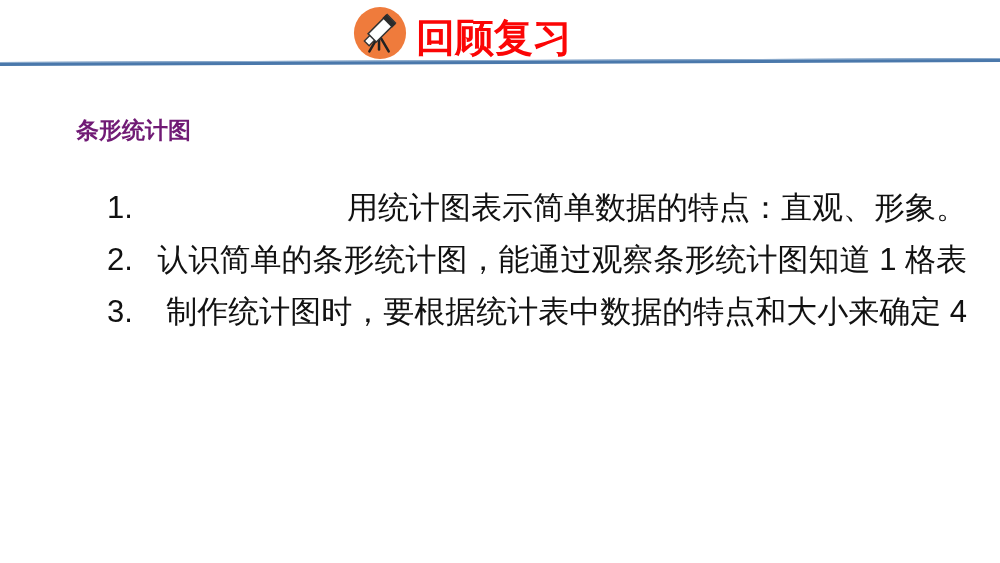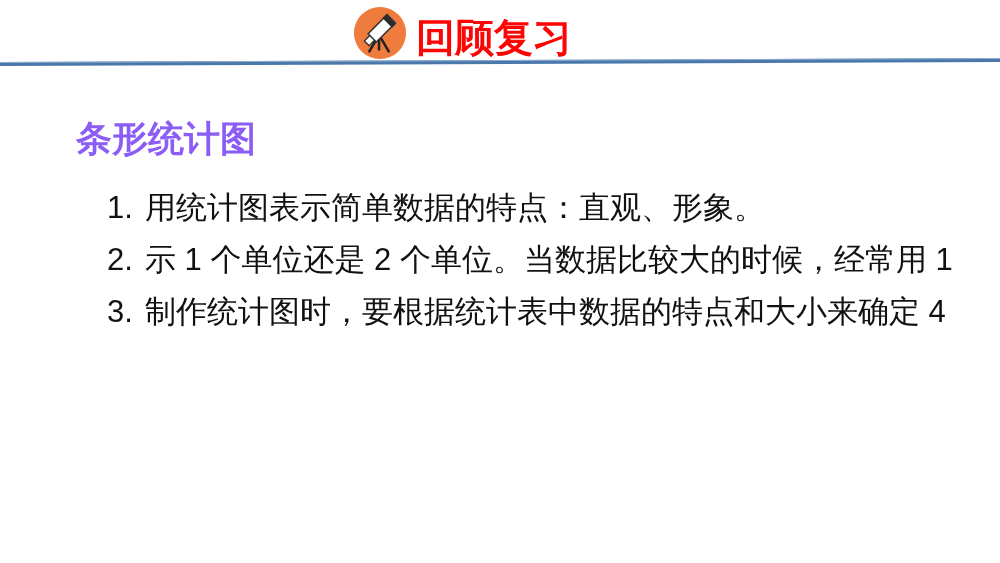--- a/index.html
+++ b/index.html
@@ -46,23 +46,23 @@
     border-top: 1px solid #8fadcd;
     transform: rotate(-0.23deg);
   }
 
   
   .section-heading {
     position: absolute;
     left: 76px;
     top: 115px;
     margin: 0;
-    font-size: 36px;
+    font-size: 23px;
     font-weight: bold;
-    color: #8b5cf6;
+    color: #701a75;
     white-space: nowrap;
   }
 
   
   .review-list {
     position: absolute;
     left: 107px;
     top: 182px;
     width: 860px;
     color: #111111;
@@ -76,20 +76,21 @@
   .item-number {
     flex: 0 0 38px;
     white-space: nowrap;
   }
   .item-lines {
     flex: 1 1 auto;
     min-width: 0;
   }
   .item-line {
     white-space: nowrap;
+    text-align: right;
   }
 </style>
 </head>
 <body>
 
 <div class="slide">
 
   <span class="header-icon">
     <svg width="56" height="56" viewBox="0 0 58 58" xmlns="http://www.w3.org/2000/svg">
       <circle cx="29" cy="29" r="27" fill="#ef7b3c"></circle>
@@ -118,21 +119,21 @@
     <div class="list-item">
       <div class="item-number">1.</div>
       <div class="item-lines">
         <div class="item-line">用统计图表示简单数据的特点：直观、形象。</div>
       </div>
     </div>
 
     <div class="list-item">
       <div class="item-number">2.</div>
       <div class="item-lines">
-        <div class="item-line">示 1 个单位还是 2 个单位。当数据比较大的时候，经常用 1</div>
+        <div class="item-line">认识简单的条形统计图，能通过观察条形统计图知道 1 格表</div>
       </div>
     </div>
 
     <div class="list-item">
       <div class="item-number">3.</div>
       <div class="item-lines">
         <div class="item-line">制作统计图时，要根据统计表中数据的特点和大小来确定 4</div>
       </div>
     </div>
 

